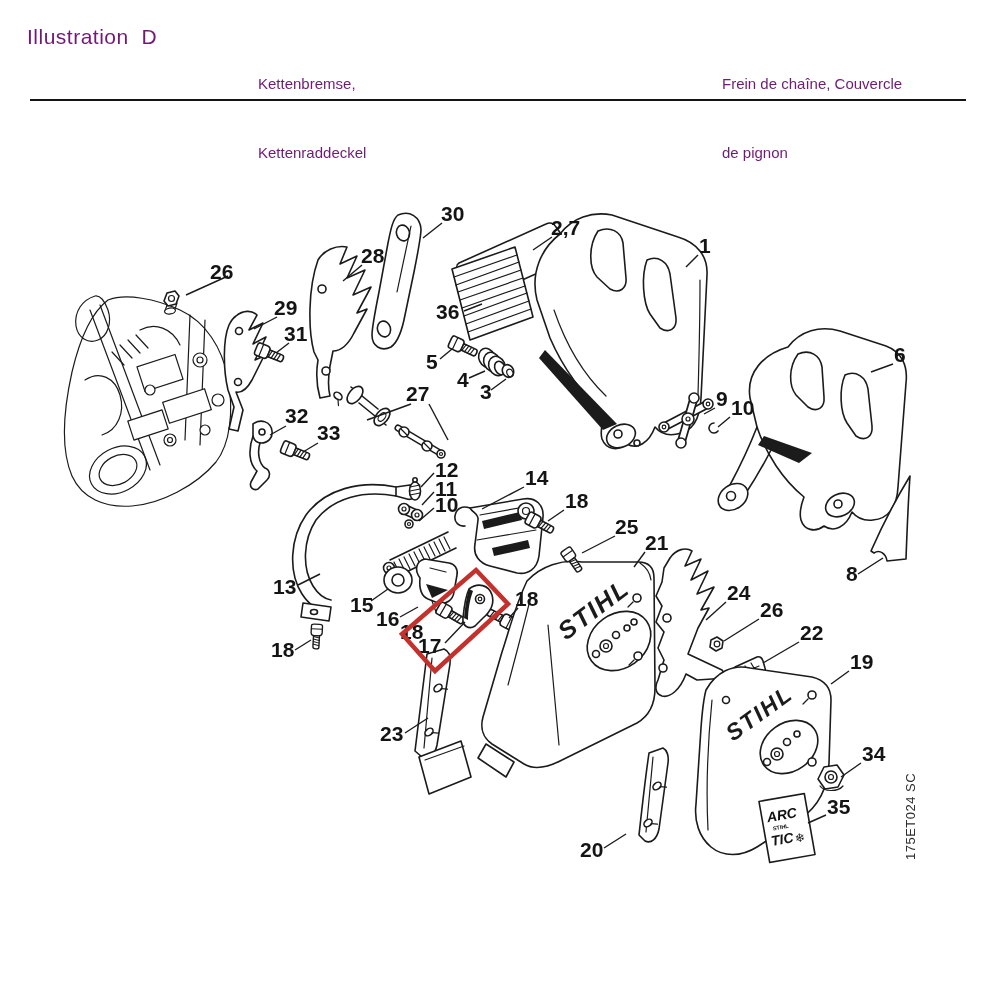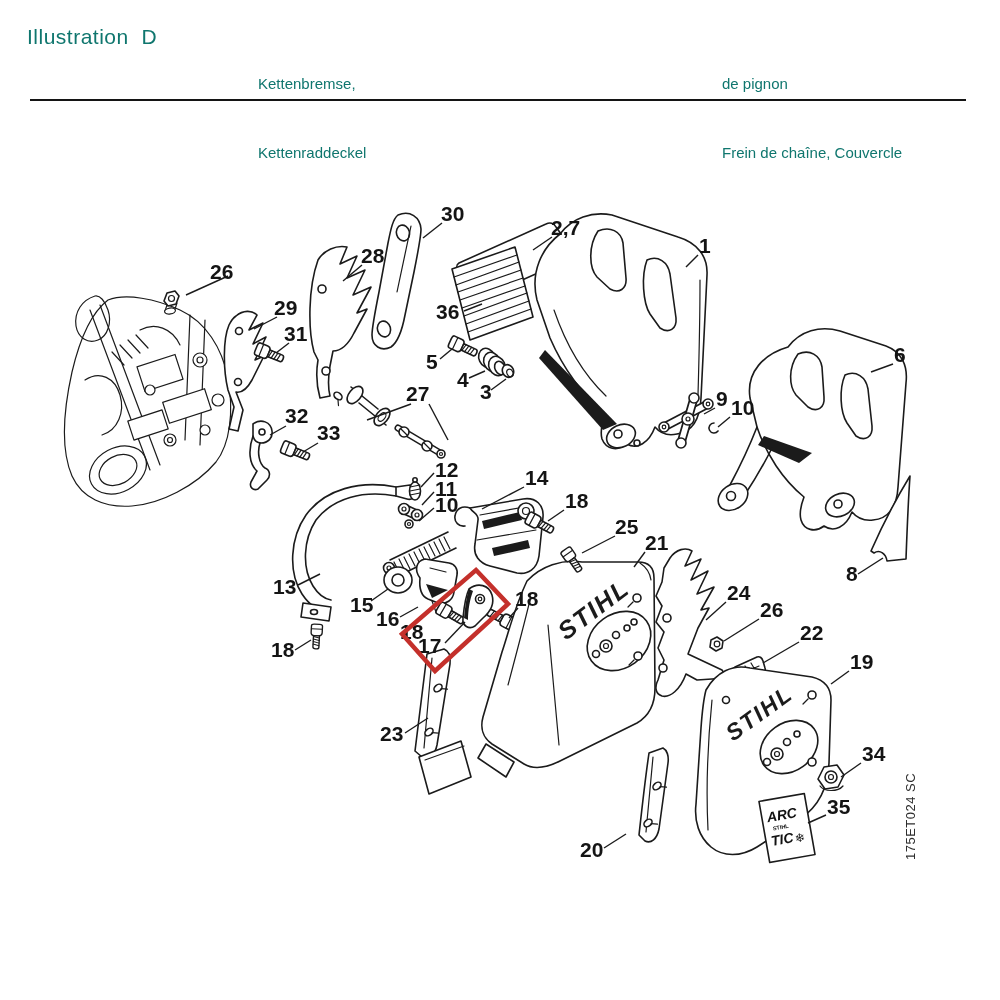--- a/index.html
+++ b/index.html
@@ -1,17 +1,17 @@
 <!DOCTYPE html>
 <html><head>
 <meta charset="utf-8">
 <style>
   html,body{margin:0;padding:0;background:#fff;}
   .page{position:relative;width:1000px;height:1000px;background:#fff;overflow:hidden;
-        font-family:"Liberation Sans",sans-serif;color:#0f766e;}
+        font-family:"Liberation Sans",sans-serif;color:#701a75;}
   .hdr-title{position:absolute;left:27px;top:25px;font-size:21px;letter-spacing:.5px;white-space:pre;}
   .hdr-col{position:absolute;top:26px;font-size:15px;line-height:23px;white-space:pre;}
   .col-de{left:258px}.col-en{left:490px}.col-fr{left:722px}
   .hdr-rule{position:absolute;left:30px;top:99px;width:936px;height:2px;background:#141414;}
   svg{position:absolute;left:0;top:0;}
   .ln{stroke:#1b1b1b;stroke-width:1.6;fill:none;stroke-linecap:round;stroke-linejoin:round;}
   .lnw{stroke:#1b1b1b;stroke-width:1.6;fill:#fff;stroke-linecap:round;stroke-linejoin:round;}
   .thin{stroke-width:1.2}
   .dark{fill:#1b1b1b;stroke:none}
   .leader{stroke:#1b1b1b;stroke-width:1.4}
@@ -26,22 +26,22 @@
 </head>
 <body>
 
 <div class="page">
   <div class="hdr-title">Illustration  D</div>
   <div class="hdr-col col-de">
     <div>Kettenbremse,</div>
     <div>Kettenraddeckel</div>
   </div>
   <div class="hdr-col col-fr">
+    <div>Frein de chaîne, Couvercle</div>
     <div>de pignon</div>
-    <div>Frein de chaîne, Couvercle</div>
   </div>
   <div class="hdr-rule"></div>
 
   <svg id="diagram-svg" width="1000" height="1000" viewBox="0 0 1000 1000">
     <defs>
       <g id="screw">
         <path class="lnw" d="M0,-6.5 L8,-6.5 C10.5,-6.5 11.5,-4.5 11.5,-2.5 L11.5,2.5 C11.5,4.5 10.5,6.5 8,6.5 L0,6.5 C-1.5,6.5 -2,5 -2,3 L-2,-3 C-2,-5 -1.5,-6.5 0,-6.5 Z"></path>
         <line class="ln thin" x1="3.5" y1="-6.5" x2="3.5" y2="6.5"></line>
         <path class="lnw" d="M11.5,-3.5 L25,-3.5 C26.5,-3.5 27,-2.5 27,0 C27,2.5 26.5,3.5 25,3.5 L11.5,3.5 Z"></path>
         <line class="ln thin" x1="14" y1="-3.5" x2="12.5" y2="3.5"></line>

